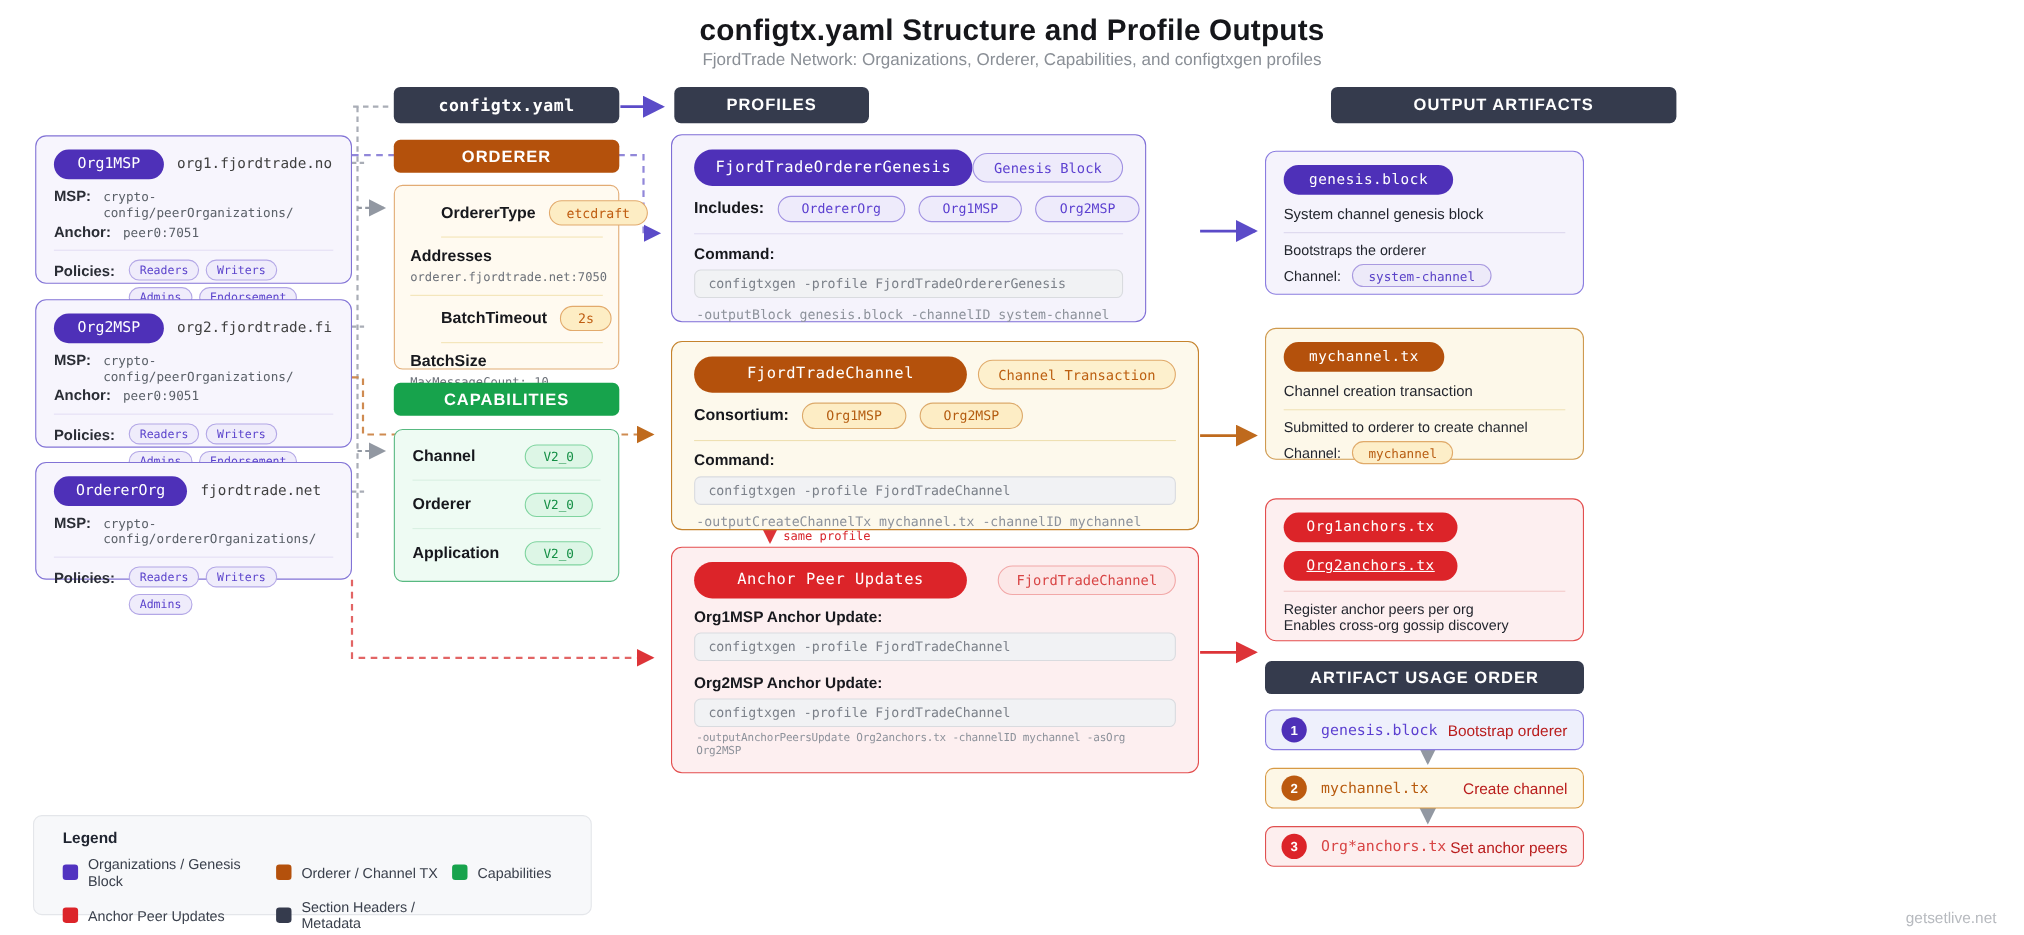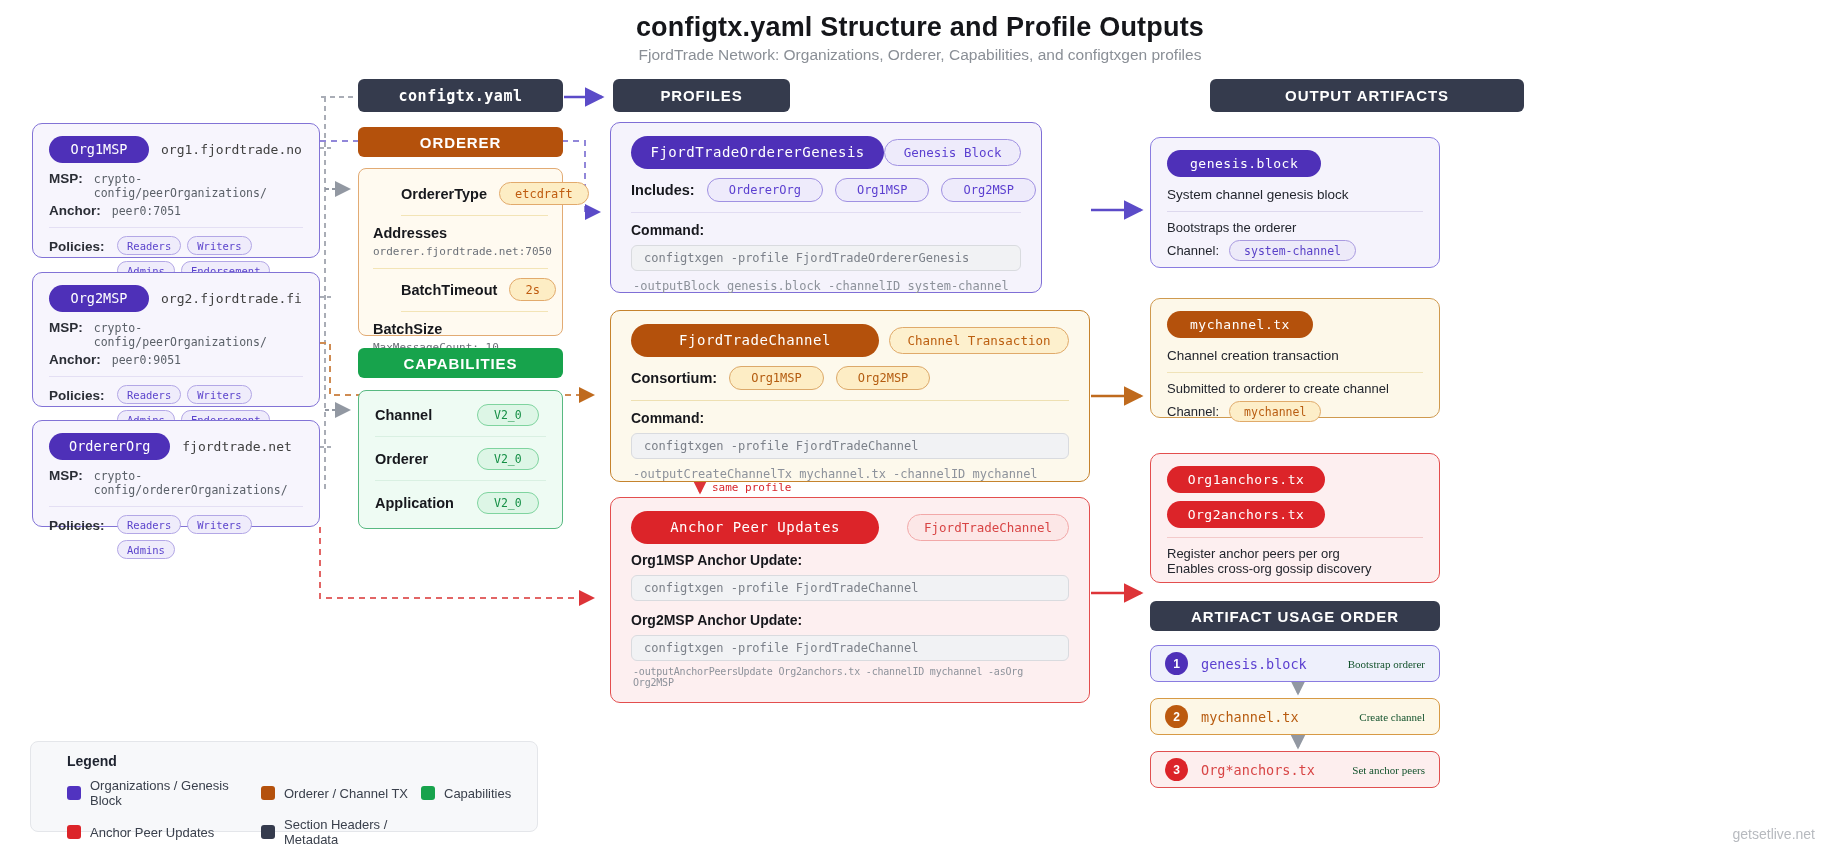--- a/index.html
+++ b/index.html
@@ -124,25 +124,25 @@
   .step { position:absolute; border-radius:8px; border:1.5px solid; display:flex;
           align-items:center; padding:0 14px; }
   .s1 { background:#eef0fc; border-color:#8a7ce0; }
   .s2 { background:#fdf7e6; border-color:#d79a45; }
   .s3 { background:#fdeeee; border-color:#e05050; }
   .step-num { width:23px; height:23px; border-radius:50%; color:#fff; font-size:12px; font-weight:bold;
               display:flex; align-items:center; justify-content:center; flex:none; }
   .n1 { background:#4e30b8; } .n2 { background:#bc5a0f; } .n3 { background:#dc2429; }
   .step-file { font-family:"DejaVu Sans Mono", monospace; font-size:13.5px; margin-left:13px; }
   .f1 { color:#5b3fd0; } .f2 { color:#b85c10; } .f3 { color:#d84545; }
-  .step-action { margin-left:auto; font-size:11px; color:#14532d;font-family:Liberation Serif, serif; }
+  .step-action { margin-left:auto; font-size:14px; color:#b91c1c; }
 
   
   .legend { position:absolute; left:30px; top:741px; width:508px; height:91px;
-            background:#f7f8fa; border:1px solid #e4e6ea; border-radius:8px; padding:11px 36px; }
+            background:#f7f8fa; border:1px solid #e4e6ea; border-radius:8px; padding:11px 26px; }
   .legend-title { font-size:14px; font-weight:bold; color:#1f2430; }
   .legend-grid { display:grid; grid-template-columns:194px 160px 1fr; row-gap:9px; margin-top:9px; }
   .litem { display:flex; align-items:center; gap:9px; }
   .sw { width:14px; height:14px; border-radius:3px; flex:none; }
   .sw-purple { background:#5133c0; } .sw-orange { background:#b4510c; } .sw-green { background:#17a34c; }
   .sw-red { background:#dc2429; } .sw-dark { background:#353b4d; }
   .llabel { font-size:13px; color:#3a404c; }
 
   svg.overlay { position:absolute; left:0; top:0; pointer-events:none; }
 </style>
@@ -379,21 +379,21 @@
     <div class="art-note">Submitted to orderer to create channel</div>
     <div class="chan-row">
       <span class="chan-k">Channel:</span>
       <span class="pill pill-chan-yellow">mychannel</span>
     </div>
   </div>
 
   <div class="card c-art-red art" style="left:1150px; top:453px; width:290px; height:130px;">
     <div class="anchor-badges">
       <span class="badge art-badge ab-red" style="width:158px;">Org1anchors.tx</span>
-      <span class="badge art-badge ab-red" style="width:158px;">Org2anchors.tx</span>
+      <span class="badge art-badge ab-red" style="width:158px;text-decoration:underline;">Org2anchors.tx</span>
     </div>
     <hr class="art-div adiv-red">
     <div class="art-note">Register anchor peers per org</div>
     <div class="art-note">Enables cross-org gossip discovery</div>
   </div>
 
   <div class="hdr hdr-dark" style="left:1150px; top:601px; width:290px; height:30px;">ARTIFACT USAGE ORDER</div>
 
   <div class="step s1" style="left:1150px; top:645px; width:290px; height:37px;">
     <span class="step-num n1">1</span>

